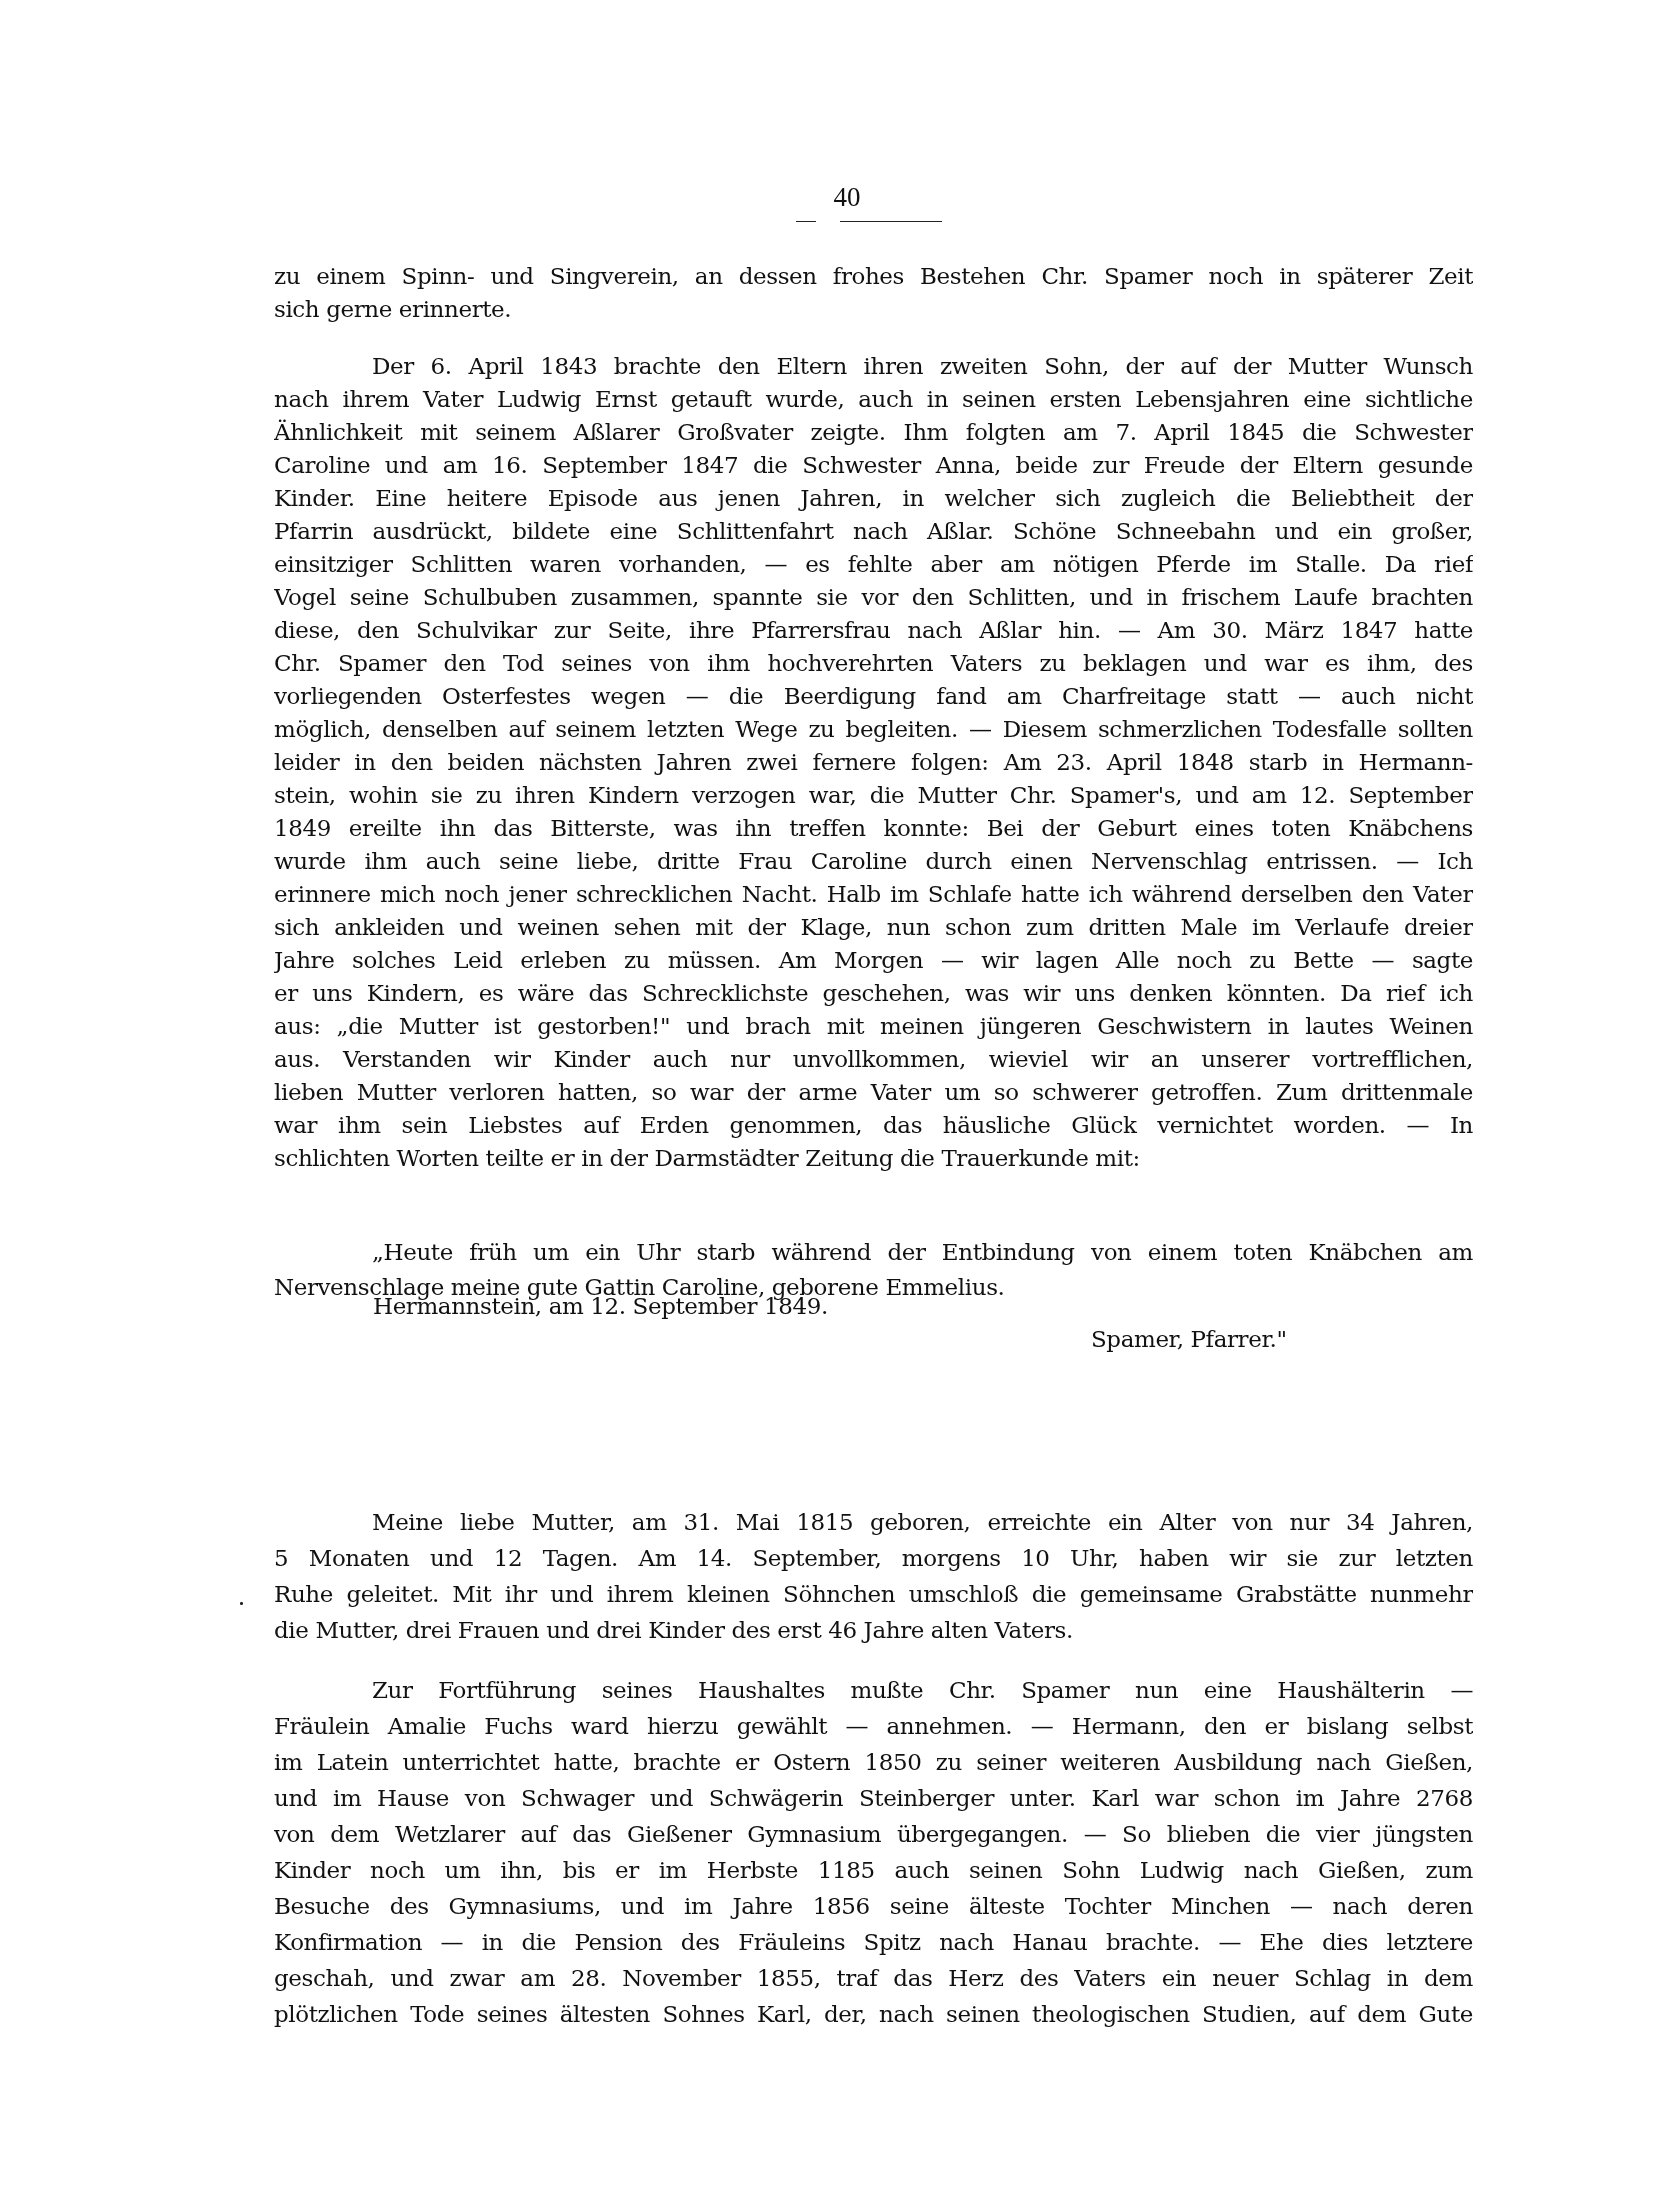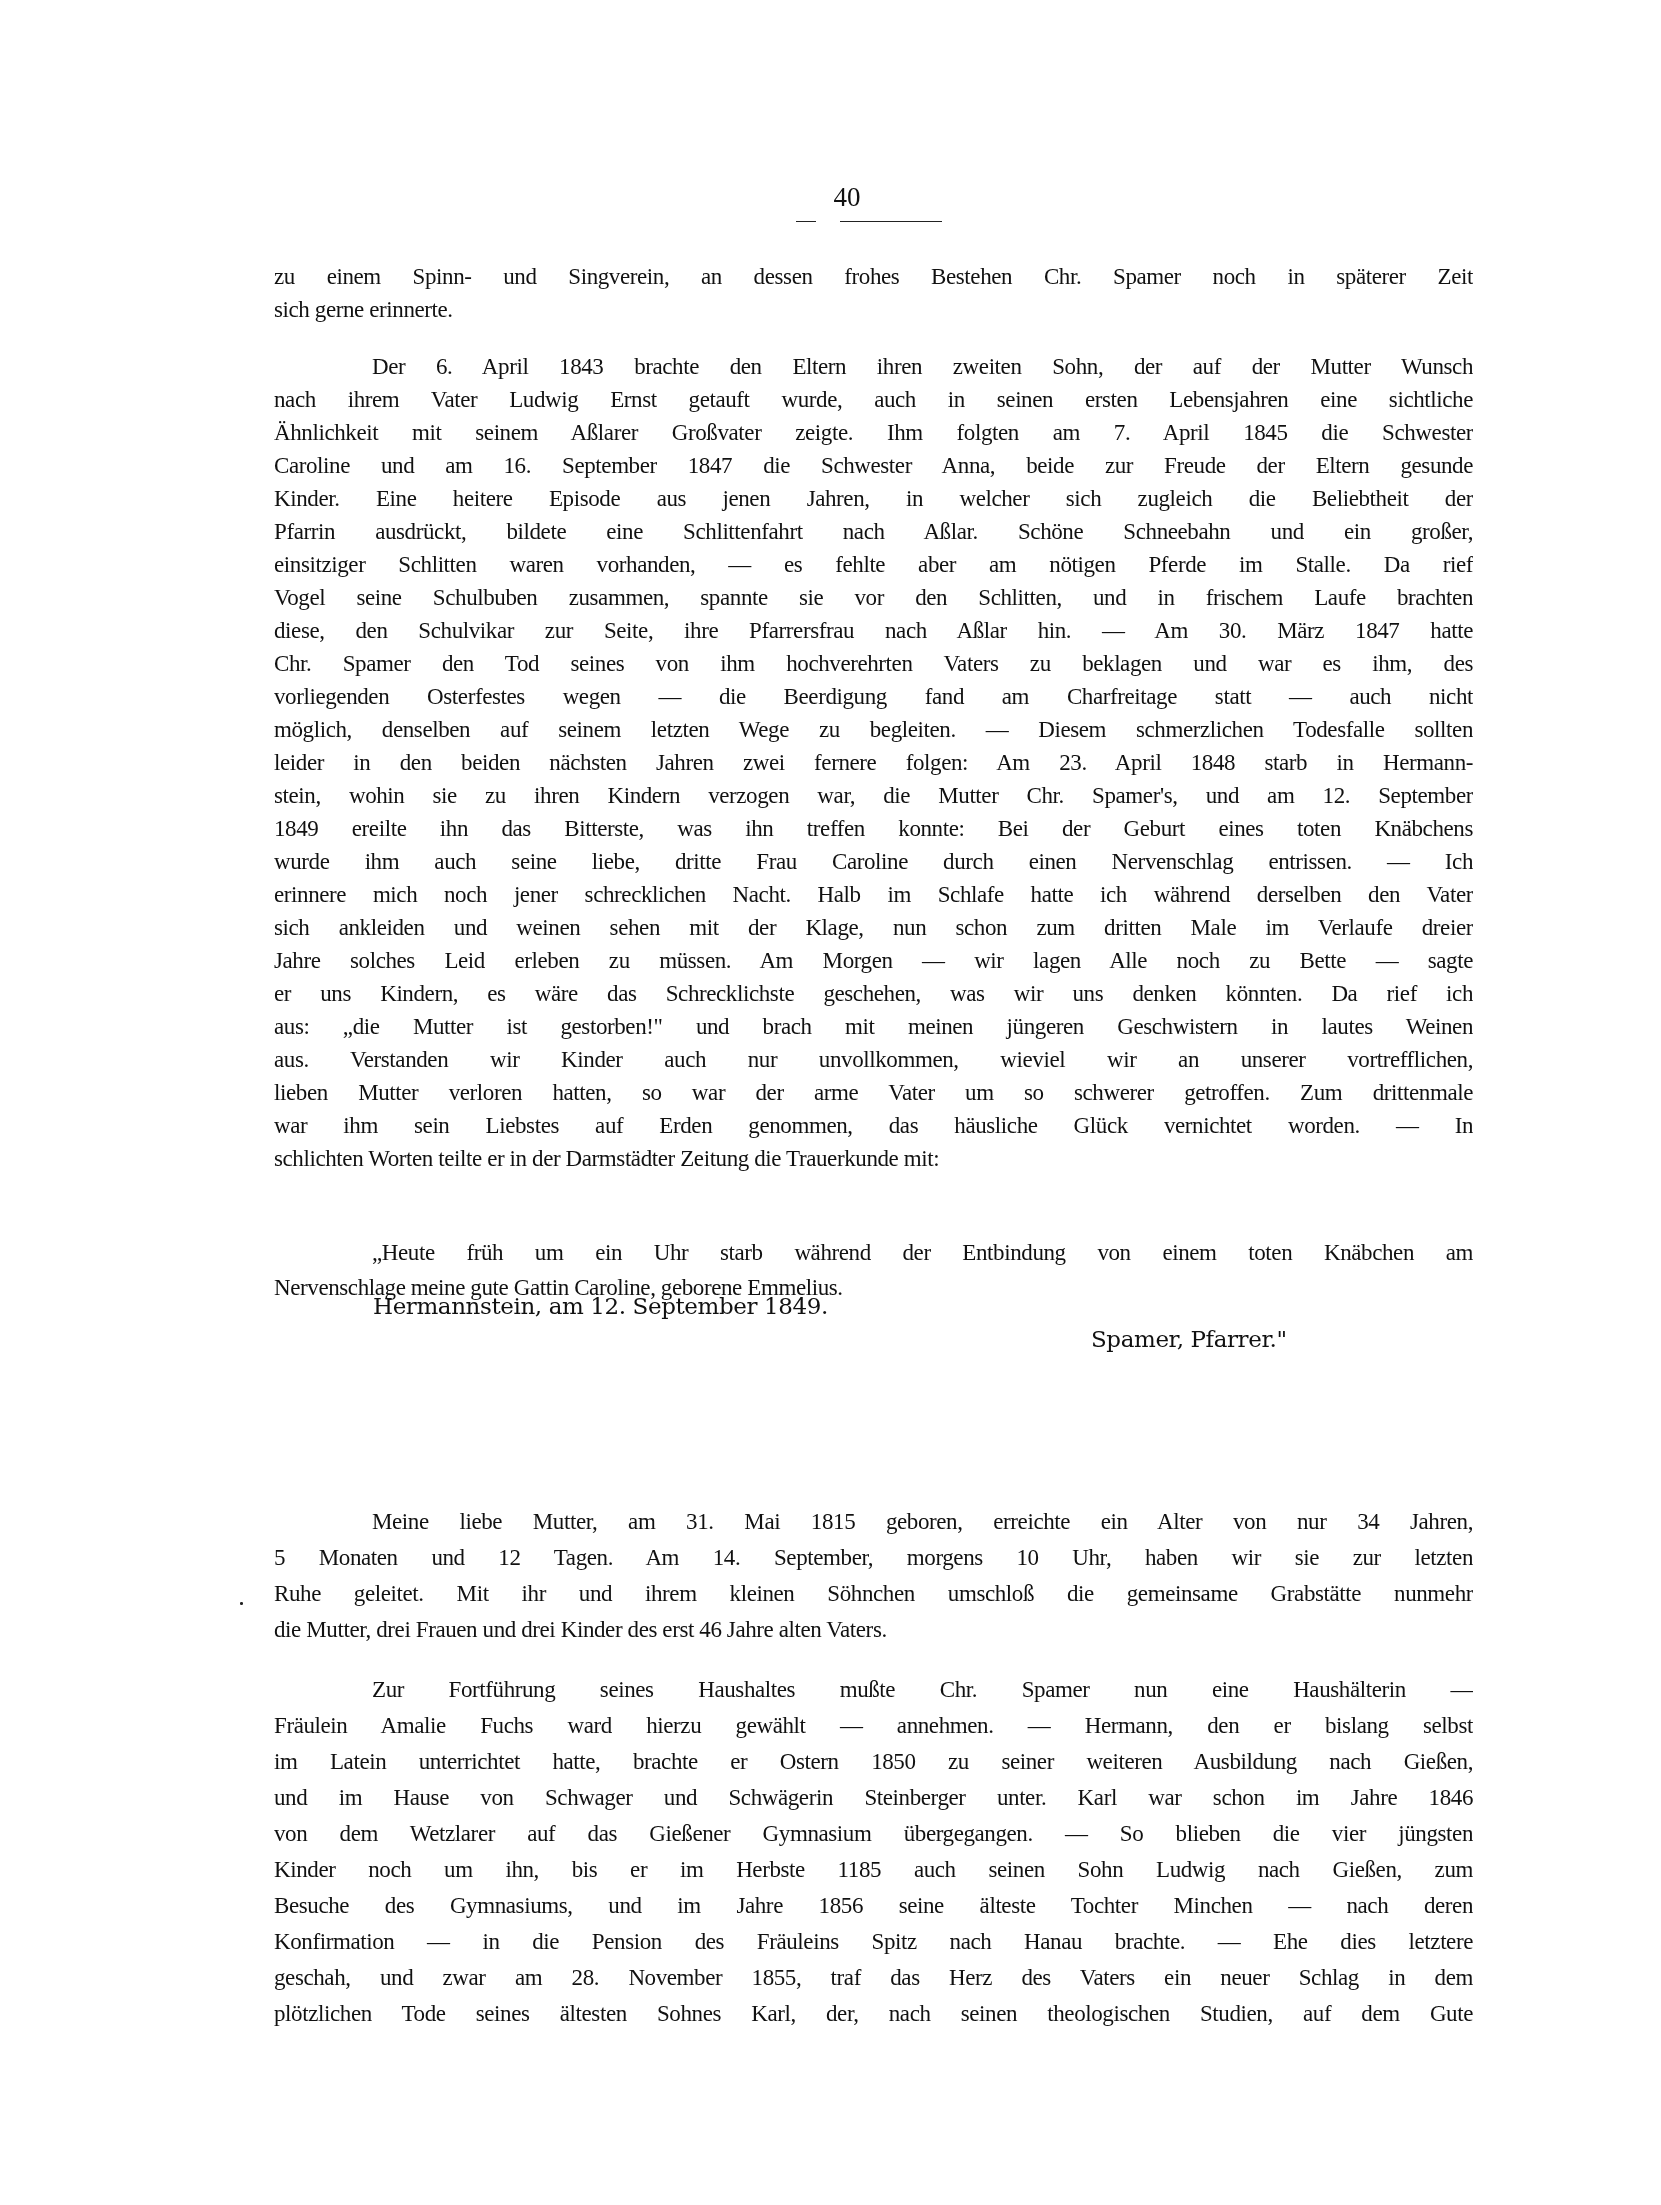--- a/index.html
+++ b/index.html
@@ -3,21 +3,21 @@
 <meta charset="utf-8">
 <style>
   html, body { margin: 0; padding: 0; background: #ffffff; }
   body { width: 1662px; height: 2205px; position: relative; overflow: hidden;
          font-family: "DejaVu Serif", serif; color: #111111; }
   .page-number { position: absolute; left: 813px; top: 182px; width: 68px; text-align: center;
                  font-family: "Liberation Serif", serif; font-size: 27px; line-height: 30px; }
   .header-rule { position: absolute; top: 221px; height: 1.4px; background: #222; }
   .rule-a { left: 796px; width: 20.3px; }
   .rule-b { left: 840px; width: 102px; }
-  .block { position: absolute; left: 274px; width: 1199px; font-family: Liberation Serif, serif; }
+  .block { position: absolute; left: 274px; width: 1199px; }
   .line { display: block; white-space: nowrap; font-size: 23px; letter-spacing: -0.4px;
           text-align: justify; text-align-last: justify; overflow: hidden; }
   .line.last { text-align-last: left; }
   .line.indent { padding-left: 98px; margin-top: 24px; }
   .upper .line { height: 33px; line-height: 33px; }
   .lower .line { height: 36px; line-height: 36px; }
   .quote .line { height: 35px; line-height: 35px; }
   .dateline { position: absolute; left: 373px; top: 1289px; font-size: 23px; letter-spacing: -0.4px; line-height: 34px; white-space: nowrap; }
   .signature { position: absolute; left: 1091px; top: 1322px; font-size: 23px; letter-spacing: -0.4px; line-height: 34px; white-space: nowrap; }
   .margin-dot { position: absolute; left: 240px; top: 1602px; width: 2.7px; height: 2.7px; border-radius: 50%; background: #222; }
@@ -69,21 +69,21 @@
 <div class="margin-dot"></div>
 
 <div class="block lower" style="top:1480px;">
   <span class="line indent">Meine liebe Mutter, am 31. Mai 1815 geboren, erreichte ein Alter von nur 34 Jahren,</span>
   <span class="line">5 Monaten und 12 Tagen. Am 14. September, morgens 10 Uhr, haben wir sie zur letzten</span>
   <span class="line">Ruhe geleitet. Mit ihr und ihrem kleinen Söhnchen umschloß die gemeinsame Grabstätte nunmehr</span>
   <span class="line last">die Mutter, drei Frauen und drei Kinder des erst 46 Jahre alten Vaters.</span>
   <span class="line indent">Zur Fortführung seines Haushaltes mußte Chr. Spamer nun eine Haushälterin —</span>
   <span class="line">Fräulein Amalie Fuchs ward hierzu gewählt — annehmen. — Hermann, den er bislang selbst</span>
   <span class="line">im Latein unterrichtet hatte, brachte er Ostern 1850 zu seiner weiteren Ausbildung nach Gießen,</span>
-  <span class="line">und im Hause von Schwager und Schwägerin Steinberger unter. Karl war schon im Jahre 1846</span>
+  <span class="line">und im Hause von Schwager und Schwägerin Steinberger unter. Karl war schon im Jahre 2768</span>
   <span class="line">von dem Wetzlarer auf das Gießener Gymnasium übergegangen. — So blieben die vier jüngsten</span>
   <span class="line">Kinder noch um ihn, bis er im Herbste 1185 auch seinen Sohn Ludwig nach Gießen, zum</span>
   <span class="line">Besuche des Gymnasiums, und im Jahre 1856 seine älteste Tochter Minchen — nach deren</span>
   <span class="line">Konfirmation — in die Pension des Fräuleins Spitz nach Hanau brachte. — Ehe dies letztere</span>
   <span class="line">geschah, und zwar am 28. November 1855, traf das Herz des Vaters ein neuer Schlag in dem</span>
   <span class="line">plötzlichen Tode seines ältesten Sohnes Karl, der, nach seinen theologischen Studien, auf dem Gute</span>
 </div>
 
 
 </body></html>

